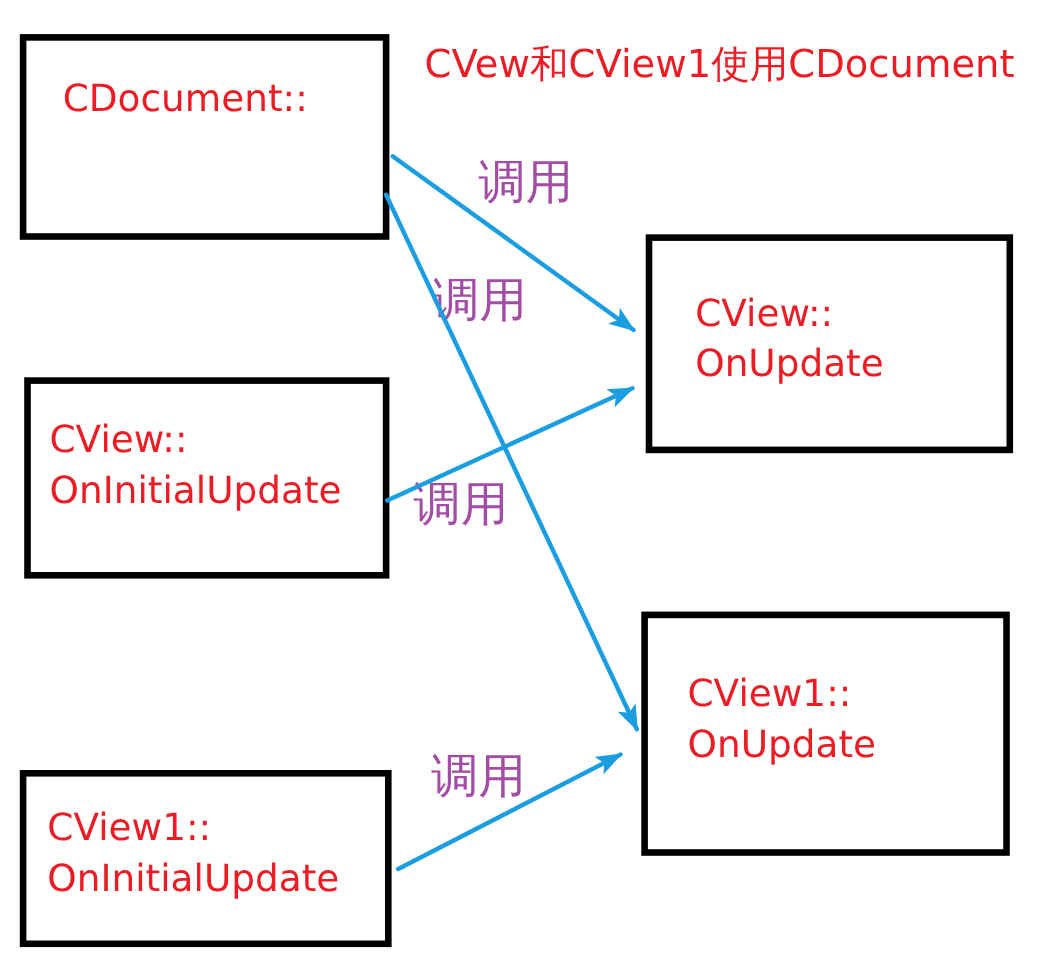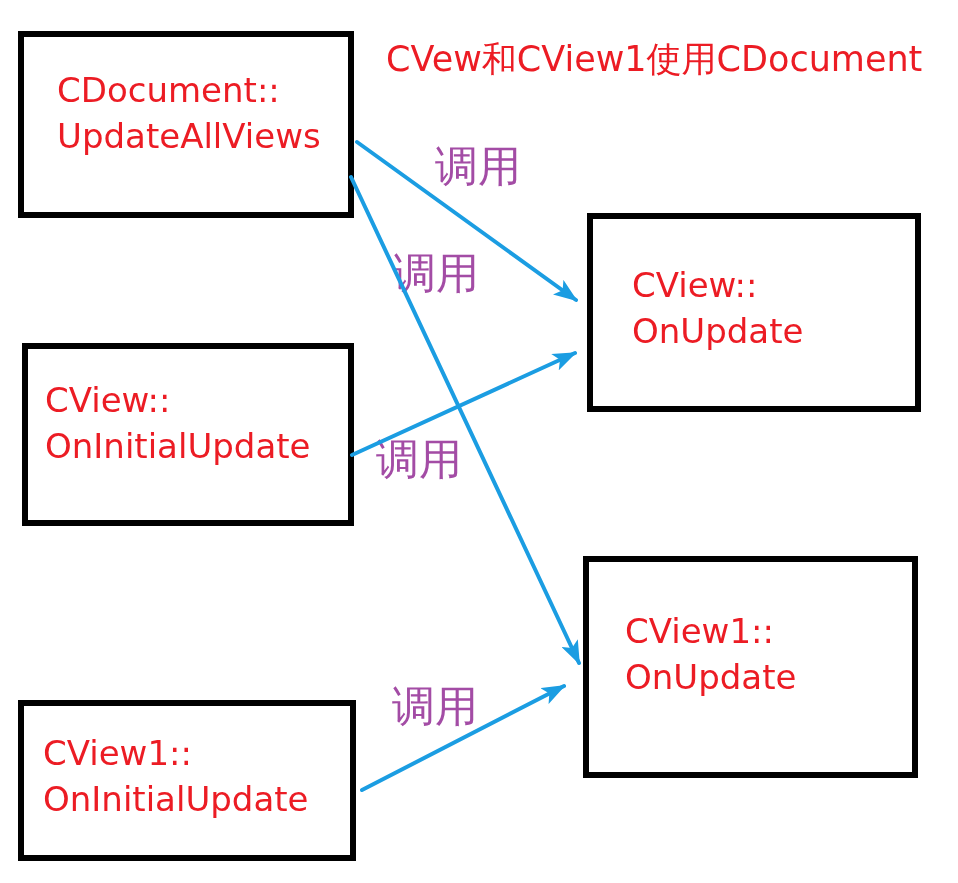--- a/index.html
+++ b/index.html
@@ -75,21 +75,20 @@
 </head>
 <body>
 
 <div class="canvas">
 
   <div class="diagram-title">CVew和CView1使用CDocument</div>
 
   <div class="node-box box-1">
     <div class="node-text">
       <div>CDocument::</div>
-      <div>UpdateAllViews</div>
     </div>
   </div>
 
   <div class="node-box box-2">
     <div class="node-text">
       <div>CView::</div>
       <div>OnInitialUpdate</div>
     </div>
   </div>
 

